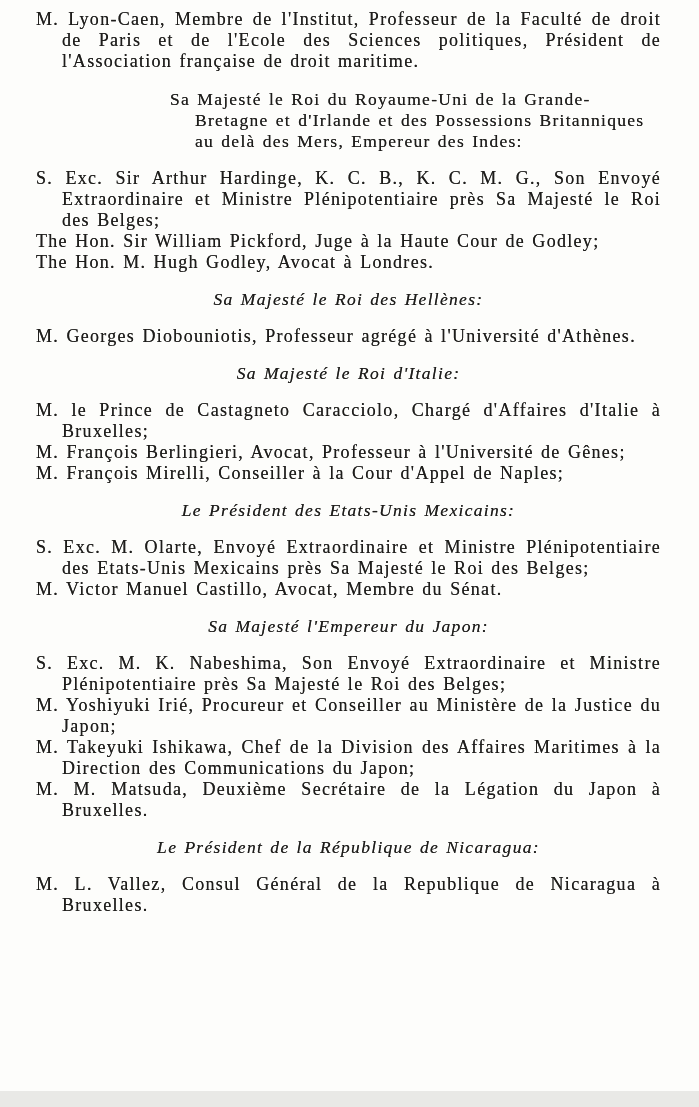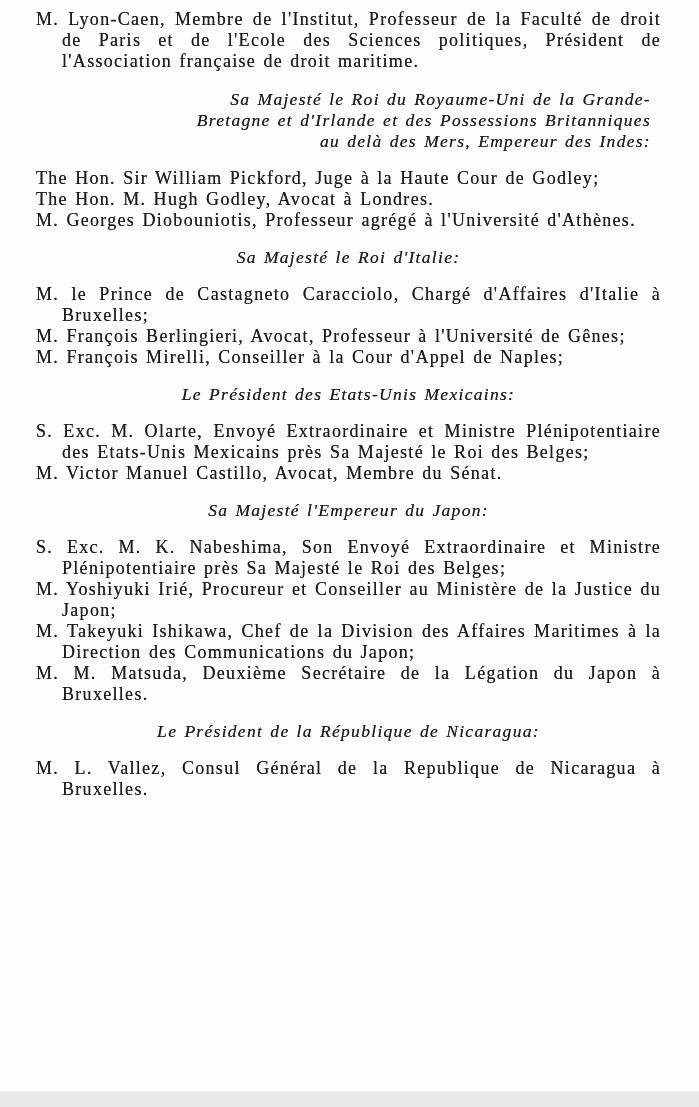--- a/index.html
+++ b/index.html
@@ -30,45 +30,46 @@
     text-indent: -26px;
     text-align: justify;
   }
   p.heading {
     font-style: italic;
     font-size: 17.5px;
     text-align: center;
     margin: 16px 0 16px 0;
   }
   p.heading-block {
-    font-style: italic;
     font-size: 17.5px;
-    text-align: right;
+    text-align: left;
     margin: 17px 10px 16px 134px;
     padding-left: 25px;
     text-indent: -25px;
   }
   .section {
     margin: 0;
   }
 </style>
 </head>
 <body>
 
 <div class="page">
 
   <p class="entry">M. Lyon-Caen, Membre de l'Institut, Professeur de la Faculté de droit de Paris et de l'Ecole des Sciences politiques, Président de l'Association française de droit maritime.</p>
 
   <div class="section">
     <p class="heading-block">Sa Majesté le Roi du Royaume-Uni de la Grande-Bretagne et d'Irlande et des Possessions Britanniques au delà des Mers, Empereur des Indes:</p>
+    <p class="entry">S. Exc. Sir Arthur Hardinge, K. C. B., K. C. M. G., Son Envoyé Extraordinaire et Ministre Plénipotentiaire près Sa Majesté le Roi des Belges;</p>
     <p class="entry">The Hon. Sir William Pickford, Juge à la Haute Cour de Godley;</p>
     <p class="entry">The Hon. M. Hugh Godley, Avocat à Londres.</p>
   </div>
 
   <div class="section">
+    <p class="heading">Sa Majesté le Roi des Hellènes:</p>
     <p class="entry">M. Georges Diobouniotis, Professeur agrégé à l'Université d'Athènes.</p>
   </div>
 
   <div class="section">
     <p class="heading">Sa Majesté le Roi d'Italie:</p>
     <p class="entry">M. le Prince de Castagneto Caracciolo, Chargé d'Affaires d'Italie à Bruxelles;</p>
     <p class="entry">M. François Berlingieri, Avocat, Professeur à l'Université de Gênes;</p>
     <p class="entry">M. François Mirelli, Conseiller à la Cour d'Appel de Naples;</p>
   </div>
 

